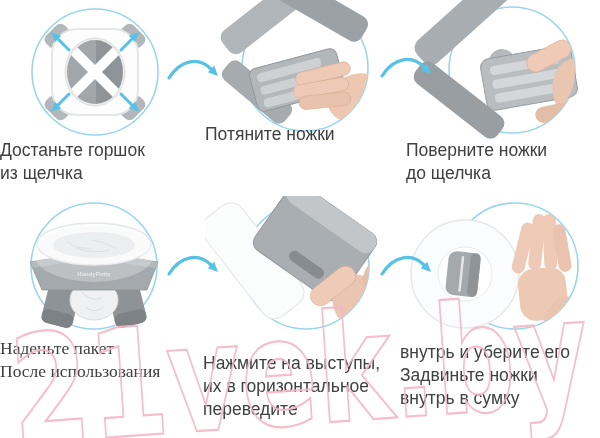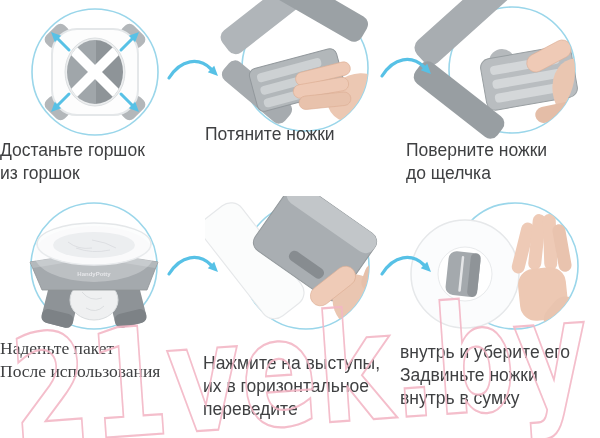--- a/index.html
+++ b/index.html
@@ -255,21 +255,21 @@
     <path d="M6,28 C18,9 36,7 48,19" fill="none" stroke="#57c1e6" stroke-width="3.2" stroke-linecap="round"></path>
     <polygon points="55,26 44.8,22.2 51.2,15.8" fill="#57c1e6"></polygon>
   </svg>
   <svg class="arrow" style="left:376px;top:246px;" width="60" height="40" viewBox="0 0 60 40">
     <path d="M6,28 C18,9 36,7 48,19" fill="none" stroke="#57c1e6" stroke-width="3.2" stroke-linecap="round"></path>
     <polygon points="55,26 44.8,22.2 51.2,15.8" fill="#57c1e6"></polygon>
   </svg>
 
   <div class="caption" style="left:0;top:139px;width:192px;">
     <div>Достаньте горшок</div>
-    <div>из горшок</div>
+    <div>из щелчка</div>
   </div>
   <div class="caption" style="left:205px;top:123px;width:200px;">
     <div>Потяните ножки</div>
   </div>
   <div class="caption" style="left:406px;top:139px;width:200px;">
     <div>Поверните ножки</div>
     <div>до щелчка</div>
   </div>
   <div class="caption" style="left:0;top:337px;width:196px;font-family:Liberation Serif, serif;">
     <div>Наденьте пакет</div>

